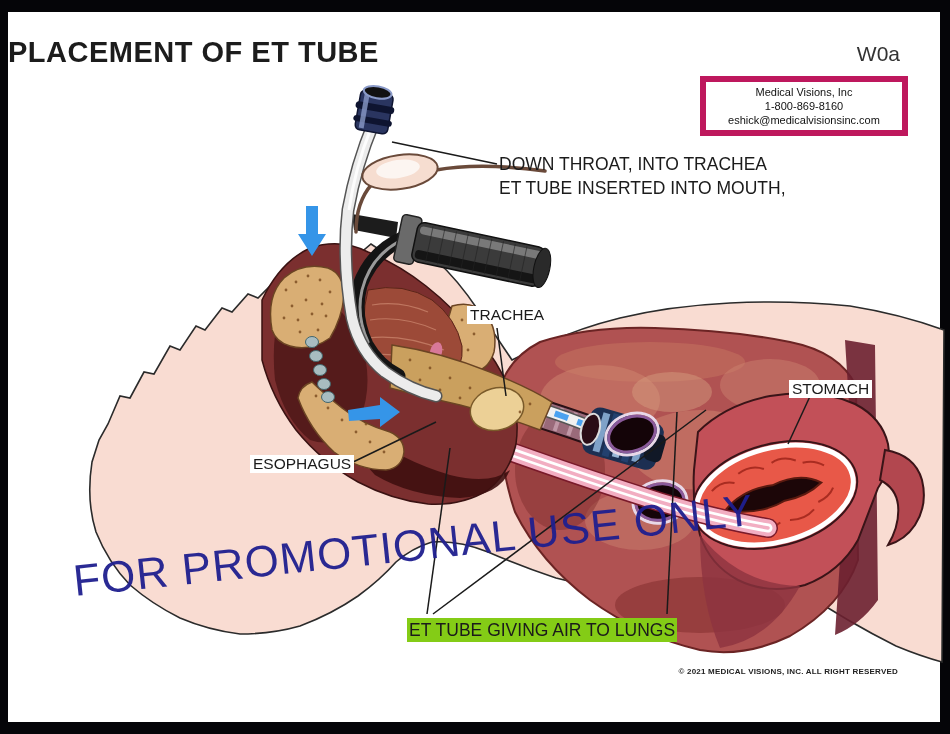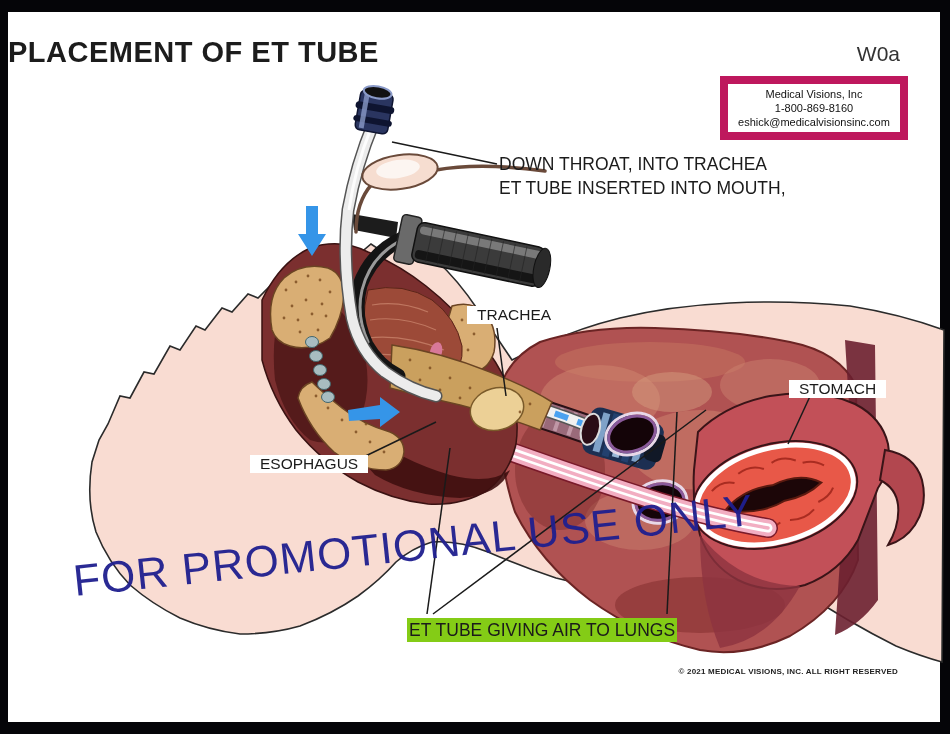--- a/index.html
+++ b/index.html
@@ -4,25 +4,25 @@
 <style>
   html,body{margin:0;padding:0;background:#000;}
   #frame{position:relative;width:950px;height:734px;background:#050508;overflow:hidden;
          font-family:"Liberation Sans",sans-serif;}
   #page{position:absolute;left:8px;top:12px;width:932px;height:710px;background:#ffffff;}
   .abs{position:absolute;}
   #illus{position:absolute;left:0;top:0;width:950px;height:734px;}
   #title{left:8px;top:36px;width:932px;text-align:left;font-size:29px;font-weight:bold;
          letter-spacing:.5px;color:#1c1c1c;}
   #code{right:50px;top:42px;font-size:21px;color:#333;margin-left:48px;}
-  #contact{right:42px;top:76px;width:170px;border:8px solid #be185d;background:#fff;
-           text-align:center;font-size:11px;line-height:14px;padding:3px 1px;color:#111;}
+  #contact{right:42px;top:76px;width:170px;border:6px solid #be185d;background:#fff;
+           text-align:center;font-size:11px;line-height:14px;padding:3px 13px;color:#111;}
   .lbl{color:#1b1b1b;white-space:nowrap;}
   .lbl.big{font-size:17.5px;line-height:24px;}
-  .lbl.med{font-size:15.5px;background:#fff;padding:0 10px;}
+  .lbl.med{font-size:15.5px;background:#fff;padding:0 3px;}
   #lbl-ettube{left:499px;top:152px;}
   #lbl-trachea{left:467px;top:306px;}
   #lbl-stomach{left:789px;top:368px;margin-top:12px;}
   #lbl-esophagus{left:250px;top:455px;}
   #lbl-lungs{left:407px;top:618px;background:#84cc16;padding:0 2px;}
   #watermark{left:76px;top:556px;font-size:44px;letter-spacing:1px;color:#1f1f8f;
              transform:rotate(-6deg);transform-origin:0 100%;white-space:nowrap;opacity:.95;}
   #copyright{right:52px;top:667px;font-size:8px;font-weight:bold;color:#222;letter-spacing:.2px;}
 </style>
 </head>

